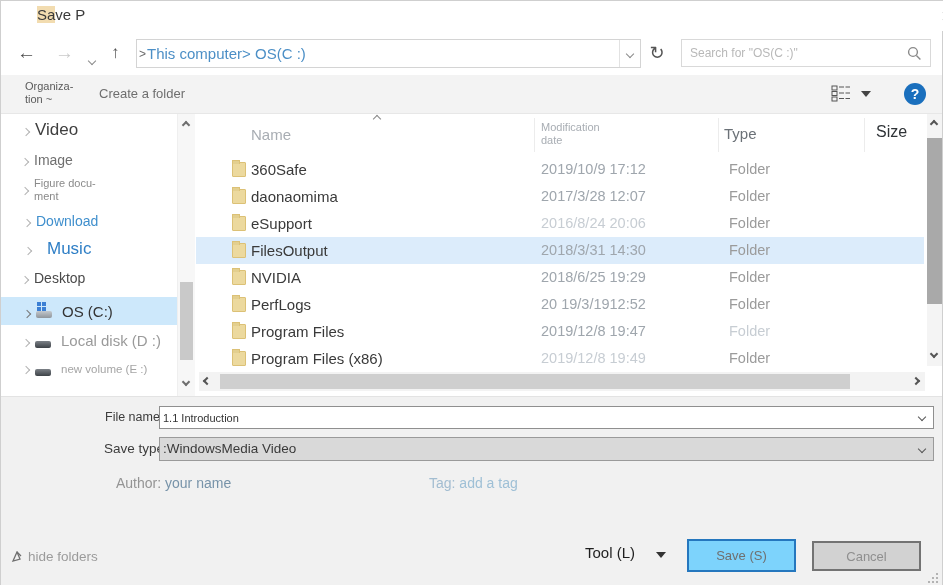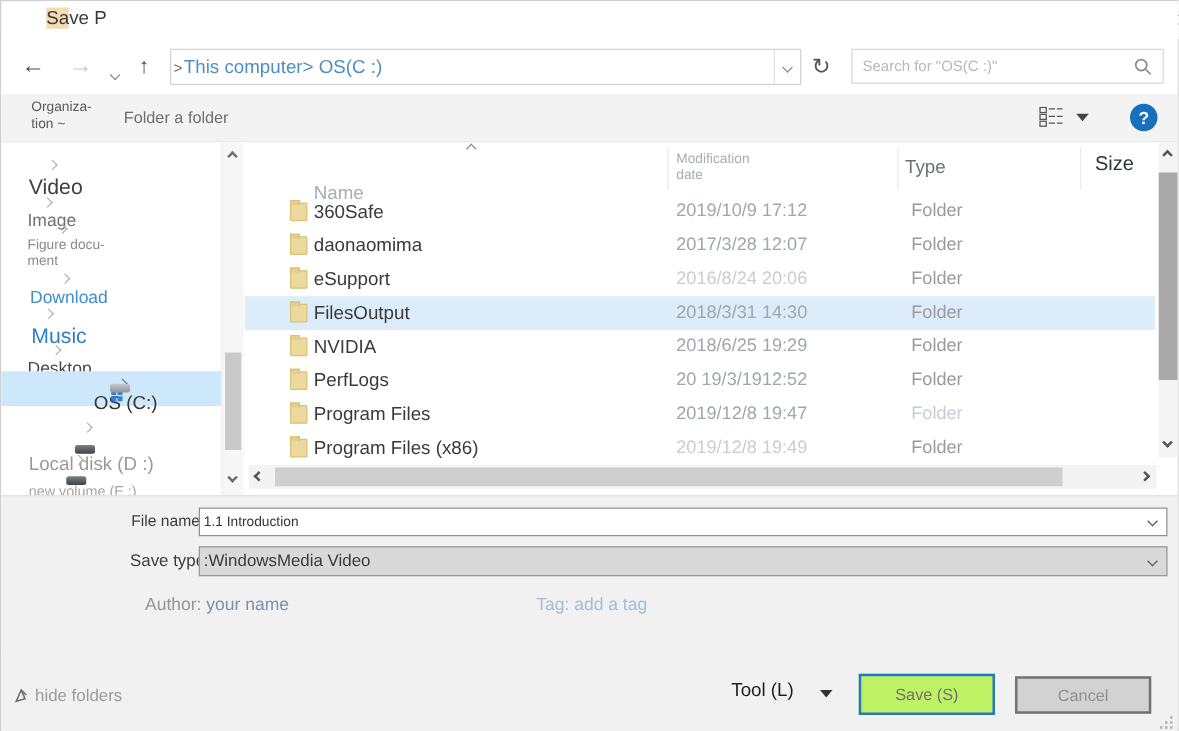--- a/index.html
+++ b/index.html
@@ -42,21 +42,21 @@
   .newfolder { position:absolute; left:98px; top:11px; font-size:13px; color:#6e6e6e; cursor:pointer; }
   .viewlist { position:absolute; left:830px; top:10px; cursor:pointer; }
   .view-caret { position:absolute; left:860px; top:16px; width:0; height:0; border-left:5px solid transparent; border-right:5px solid transparent; border-top:6px solid #444; cursor:pointer; }
   .help { position:absolute; left:903px; top:8px; width:22px; height:22px; border-radius:50%; background:#1a6fbd; color:#fff; font-size:14px; font-weight:bold; text-align:center; line-height:22px; cursor:pointer; }
 
   
   .main { position:absolute; top:113px; left:0; width:100%; height:282px; background:#fff; }
 
   
   .sidebar { position:absolute; left:0; top:0; width:195px; height:282px; }
-  .si { position:absolute; display:flex; align-items:center; cursor:pointer; white-space:nowrap;flex-direction:column; }
+  .si { position:absolute; display:flex; align-items:center; cursor:pointer; white-space:nowrap; }
   .si .tw { color:#b3b3b3; margin-right:6px; }
   .si-video { top:6px;  left:22px; font-size:17px; color:#3f3f3f; }
   .si-image { top:38px; left:21px; font-size:14px; color:#707070; }
   .si-figure{ top:63px; left:21px; font-size:11px; color:#8a8a8a; line-height:13px; }
   .si-down  { top:99px; left:23px; font-size:14px; color:#3f8fcd; }
   .si-music { top:125px;left:24px; font-size:17px; color:#2f7fc6; }
   .si-music .tw { margin-right:16px; }
   .si-desk  { top:156px;left:21px; font-size:14px; color:#4a4a4a; }
   .si-os    { top:183px;left:0; width:176px; height:28px; padding-left:23px; background:#cde8fb; font-size:15px; color:#333; }
   .si-os .tw { color:#777; }
@@ -74,21 +74,21 @@
   .sidescroll { position:absolute; left:176px; top:0; width:18px; height:282px; background:#f7f7f7; border-left:1px solid #efefef; }
   .sidescroll .chev { position:absolute; left:5px; color:#6f6f6f; }
   .sidescroll .a-up { top:8px; }
   .sidescroll .a-dn { top:265px; }
   .sidescroll .thumb { position:absolute; left:2px; top:168px; width:13px; height:78px; background:#c9c9c9; }
 
   
   .filelist { position:absolute; left:195px; top:0; width:748px; height:282px; }
   .lheader { position:absolute; left:0; top:0; width:748px; height:42px; }
   .sortcaret { position:absolute; left:178px; top:2px; color:#888; }
-  .h-name { position:absolute; left:55px; top:12px; font-size:15px; color:#a8adb3; cursor:pointer;margin-top:20px; }
+  .h-name { position:absolute; left:55px; top:12px; font-size:15px; color:#a8adb3; cursor:pointer; }
   .h-date { position:absolute; left:345px; top:7px; width:72px; font-size:11px; line-height:13px; color:#a8adb3; cursor:pointer; }
   .h-type { position:absolute; left:528px; top:11px; font-size:15px; color:#6b7177; cursor:pointer; }
   .h-size { position:absolute; left:680px; top:9px; font-size:16px; color:#2f3337; cursor:pointer; }
   .vsep { position:absolute; top:4px; width:1px; height:34px; background:#ececec; }
   .rows { position:absolute; left:0; top:42px; width:748px; }
   .row { position:relative; height:27px; cursor:pointer; }
   .row.selected { background:#dcecfb; width:728px; }
   .folder { position:absolute; left:36px; top:6px; width:14px; height:15px; background:#ecd99e; border:1px solid #dcc176; border-radius:1px; }
   .folder::before { content:""; position:absolute; top:-3px; left:-1px; width:6px; height:3px; background:#e3cf8f; border:1px solid #dcc176; border-bottom:none; }
   .c-name { position:absolute; left:55px; top:0; line-height:27px; font-size:15px; color:#3a3a3a; white-space:nowrap; }
@@ -118,21 +118,21 @@
   .author-row { position:absolute; left:115px; top:78px; font-size:14px; }
   .author-lab { color:#949494; } .author-val { color:#7793a9; cursor:pointer; }
   .tag-row { position:absolute; left:428px; top:78px; font-size:14px; }
   .tag-lab { color:#a3bdd1; } .tag-val { color:#9fc0d6; cursor:pointer; }
 
   
   .footer { position:absolute; top:520px; left:0; width:100%; height:65px; background:#f1f1f1; }
   .hidefolders { position:absolute; left:10px; top:28px; font-size:13.5px; color:#9b9b9b; cursor:pointer; display:flex; align-items:center; gap:5px; }
   .toolbtn { position:absolute; left:584px; top:23px; font-size:15px; color:#1f1f1f; cursor:pointer; }
   .tool-caret { position:absolute; left:655px; top:31px; width:0; height:0; border-left:5px solid transparent; border-right:5px solid transparent; border-top:6px solid #333; cursor:pointer; }
-  .savebtn { position:absolute; left:686px; top:18px; width:109px; height:33px; background:#bef264; border:2px solid #2577be; font-size:13px; color:#6f6f6f; cursor:pointer; font-family:"Liberation Sans",sans-serif; }
+  .savebtn { position:absolute; left:686px; top:18px; width:109px; height:33px; background:#7dd3fc; border:2px solid #2577be; font-size:13px; color:#6f6f6f; cursor:pointer; font-family:"Liberation Sans",sans-serif; }
   .cancelbtn { position:absolute; left:811px; top:20px; width:109px; height:30px; background:#d2d2d2; border:2px solid #737373; font-size:13px; color:#8f8f8f; cursor:pointer; font-family:"Liberation Sans",sans-serif; }
   .grip { position:absolute; right:4px; bottom:3px; width:12px; height:12px; }
   .grip i { position:absolute; right:0; bottom:0; width:2px; height:2px; background:#b3b3b3;
     box-shadow: -4px 0 #b3b3b3, -8px 0 #b3b3b3, 0 -4px #b3b3b3, -4px -4px #b3b3b3, 0 -8px #b3b3b3; }
 </style>
 </head>
 <body>
 
 <div class="window">
 
@@ -161,21 +161,21 @@
           <line x1="9.4" y1="9.4" x2="13.4" y2="13.4" stroke="#8a8a8a" stroke-width="1.4"></line>
         </svg>
     </div>
   </div>
 
   <div class="toolbar">
     <div class="org">
       <div>Organiza-</div>
       <div>tion ~</div>
     </div>
-    <div class="newfolder">Folder a folder</div>
+    <div class="newfolder">Create a folder</div>
     <svg class="viewlist" width="20" height="17" viewBox="0 0 20 17">
       <rect x="1" y="1" width="5" height="4" fill="none" stroke="#555"></rect>
         <line x1="8" y1="2" x2="13" y2="2" stroke="#555"></line>
         <line x1="14.5" y1="2" x2="19" y2="2" stroke="#555"></line>
       <rect x="1" y="6.5" width="5" height="4" fill="none" stroke="#555"></rect>
         <line x1="8" y1="8" x2="13" y2="8" stroke="#555"></line>
         <line x1="14.5" y1="8" x2="19" y2="8" stroke="#555"></line>
       <rect x="1" y="12" width="5" height="4" fill="none" stroke="#555"></rect>
         <line x1="8" y1="13.5" x2="13" y2="13.5" stroke="#555"></line>
         <line x1="14.5" y1="13.5" x2="19" y2="13.5" stroke="#555"></line>

